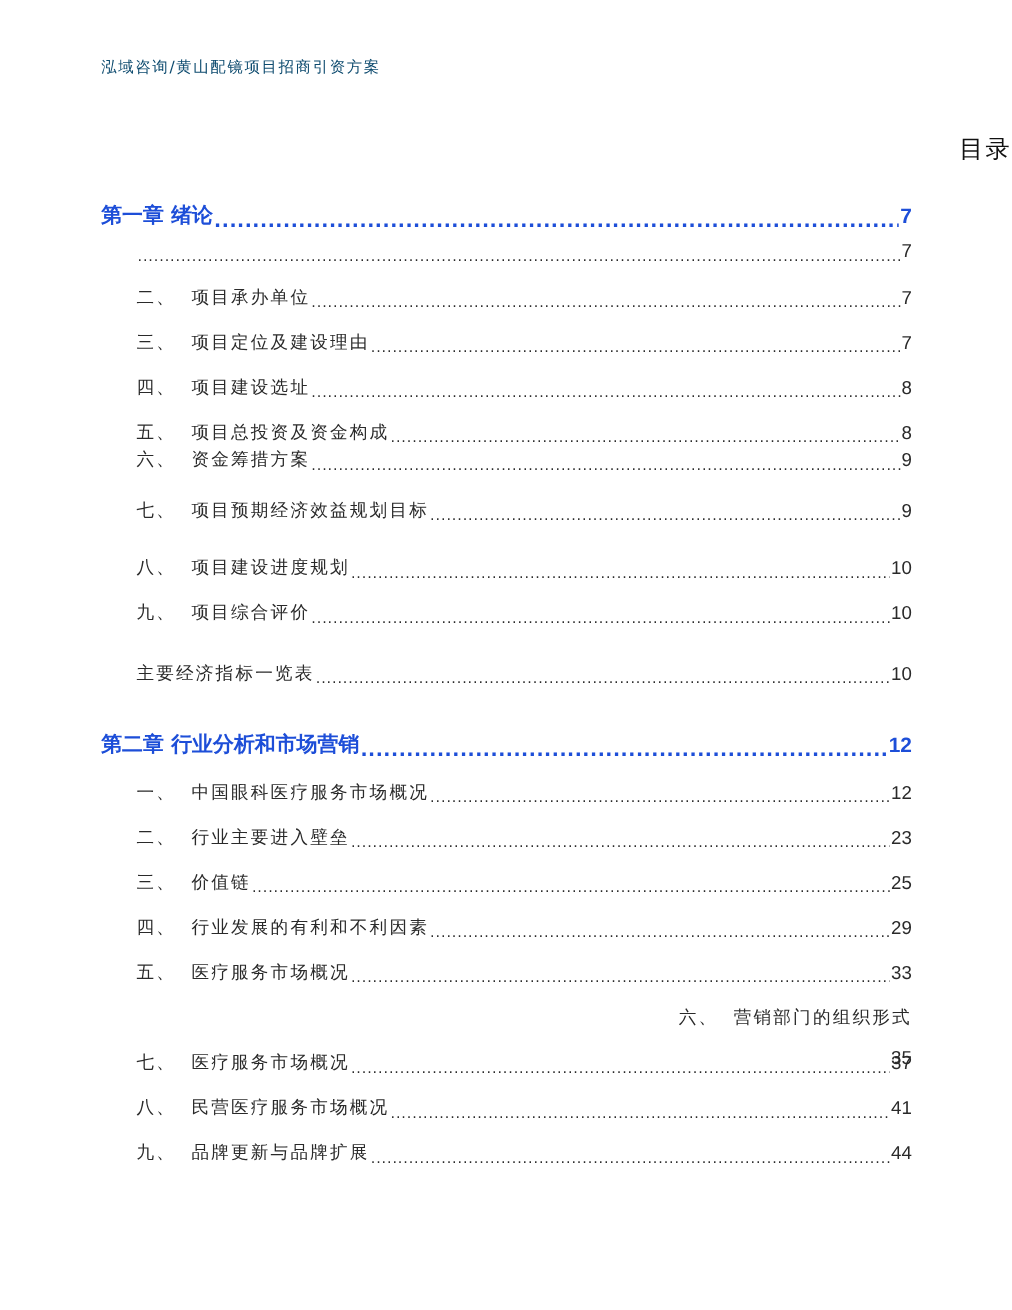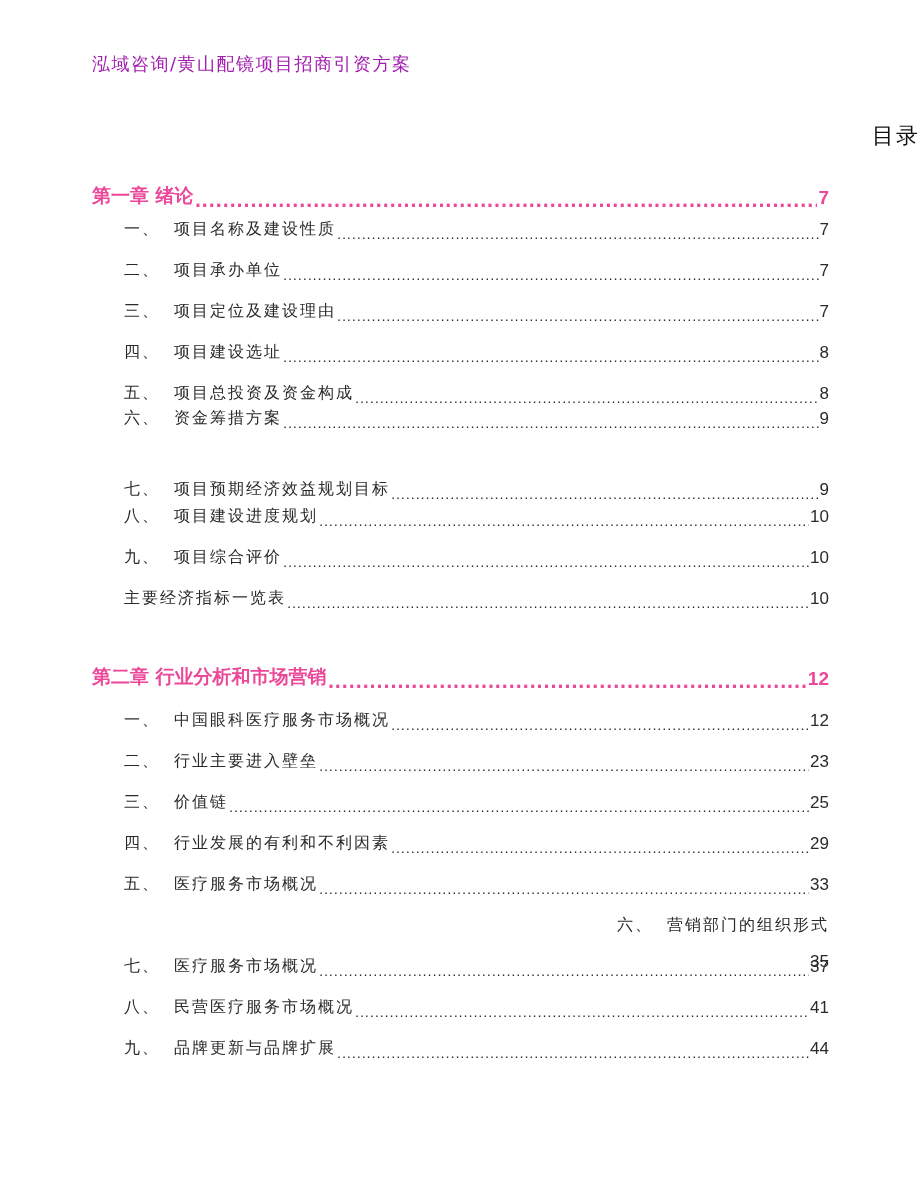--- a/index.html
+++ b/index.html
@@ -12,23 +12,23 @@
       height: 1191px;
       position: relative;
       overflow: hidden;
       font-family: "DejaVu Sans", "Liberation Sans", sans-serif;
       color: #1a1a1a;
     }
     .header {
       position: absolute;
       left: 92px;
       top: 52px;
-      font-size: 18px;
+      font-size: 14px;
       letter-spacing: 1.5px;
-      color: #a21caf;
+      color: #0c4a6e;
     }
     .title {
       position: absolute;
       left: 0;
       width: 920px;
       top: 121px;
       text-align: right;
       font-size: 22px;
       letter-spacing: 2px;
       color: #111111;
@@ -65,21 +65,21 @@
       letter-spacing: 0.5px;
       white-space: nowrap;
     }
     .toc-row .page {
       flex: 0 0 auto;
       font-family: "Liberation Sans", sans-serif;
     }
     .chapter {
       font-size: 19px;
       font-weight: bold;
-      color: #ec4899;
+      color: #1d4ed8;
     }
     .chapter .leader::after {
       font-weight: bold;
       font-size: 17px;
     }
     .section {
       font-size: 16px;
       color: #2a2a2a;
       letter-spacing: 2px;
       padding-left: 32px;
@@ -106,21 +106,20 @@
 
 <div class="toc">
 
   <div class="toc-row chapter" style="top:183px;">
     <span class="label">第一章 绪论</span>
     <span class="leader"></span>
     <span class="page">7</span>
   </div>
 
   <div class="toc-row section" style="top:219px;">
-    <span class="label"><span class="num">一、</span><span>项目名称及建设性质</span></span>
     <span class="leader"></span>
     <span class="page">7</span>
   </div>
 
   <div class="toc-row section" style="top:260px;">
     <span class="label"><span class="num">二、</span><span>项目承办单位</span></span>
     <span class="leader"></span>
     <span class="page">7</span>
   </div>
 
@@ -141,39 +140,39 @@
     <span class="leader"></span>
     <span class="page">8</span>
   </div>
 
   <div class="toc-row section" style="top:408px;">
     <span class="label"><span class="num">六、</span><span>资金筹措方案</span></span>
     <span class="leader"></span>
     <span class="page">9</span>
   </div>
 
-  <div class="toc-row section" style="top:479px;text-align:center;">
+  <div class="toc-row section" style="top:454px;text-align:center;">
     <span class="label"><span class="num">七、</span><span>项目预期经济效益规划目标</span></span>
     <span class="leader"></span>
     <span class="page">9</span>
   </div>
 
   <div class="toc-row section" style="top:506px;">
     <span class="label"><span class="num">八、</span><span>项目建设进度规划</span></span>
     <span class="leader"></span>
     <span class="page">10</span>
   </div>
 
   <div class="toc-row section" style="top:547px;">
     <span class="label"><span class="num">九、</span><span>项目综合评价</span></span>
     <span class="leader"></span>
     <span class="page">10</span>
   </div>
 
-  <div class="toc-row section" style="top:588px;text-align:right;">
+  <div class="toc-row section" style="top:602px;text-align:right;">
     <span class="label"><span>主要经济指标一览表</span></span>
     <span class="leader"></span>
     <span class="page">10</span>
   </div>
 
   <div class="toc-row chapter" style="top:664px;">
     <span class="label">第二章 行业分析和市场营销</span>
     <span class="leader"></span>
     <span class="page">12</span>
   </div>

